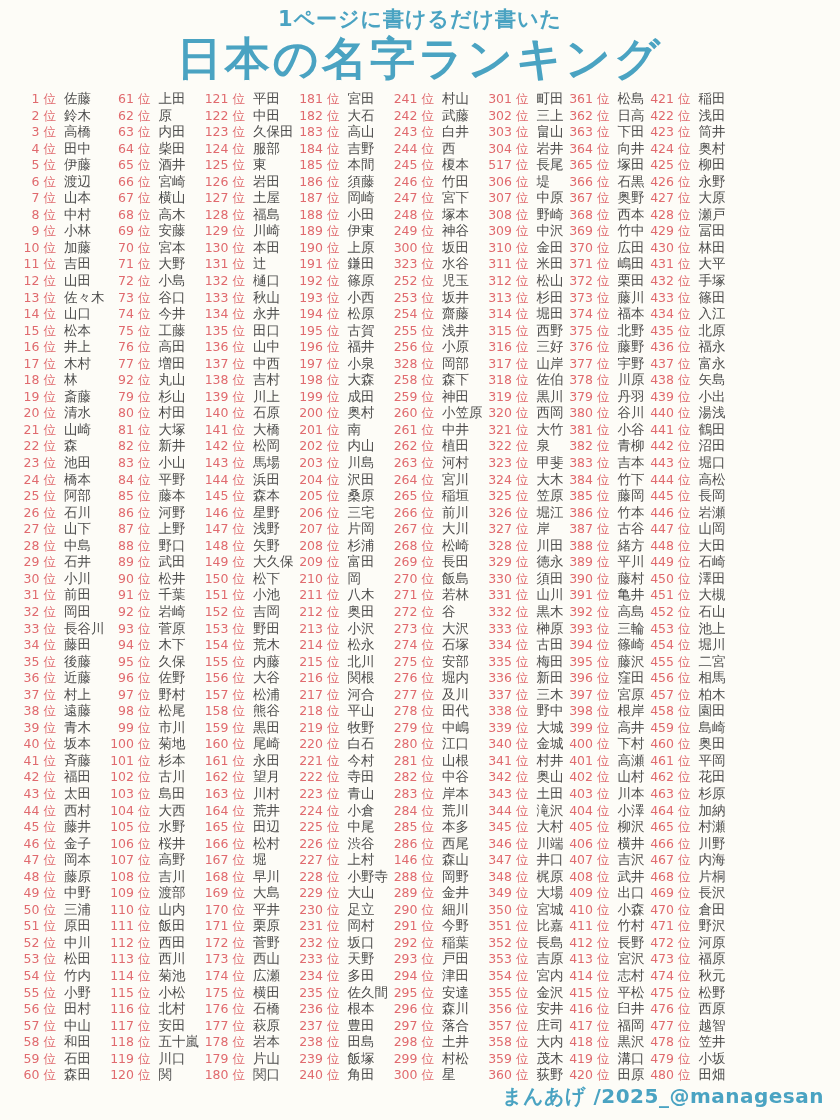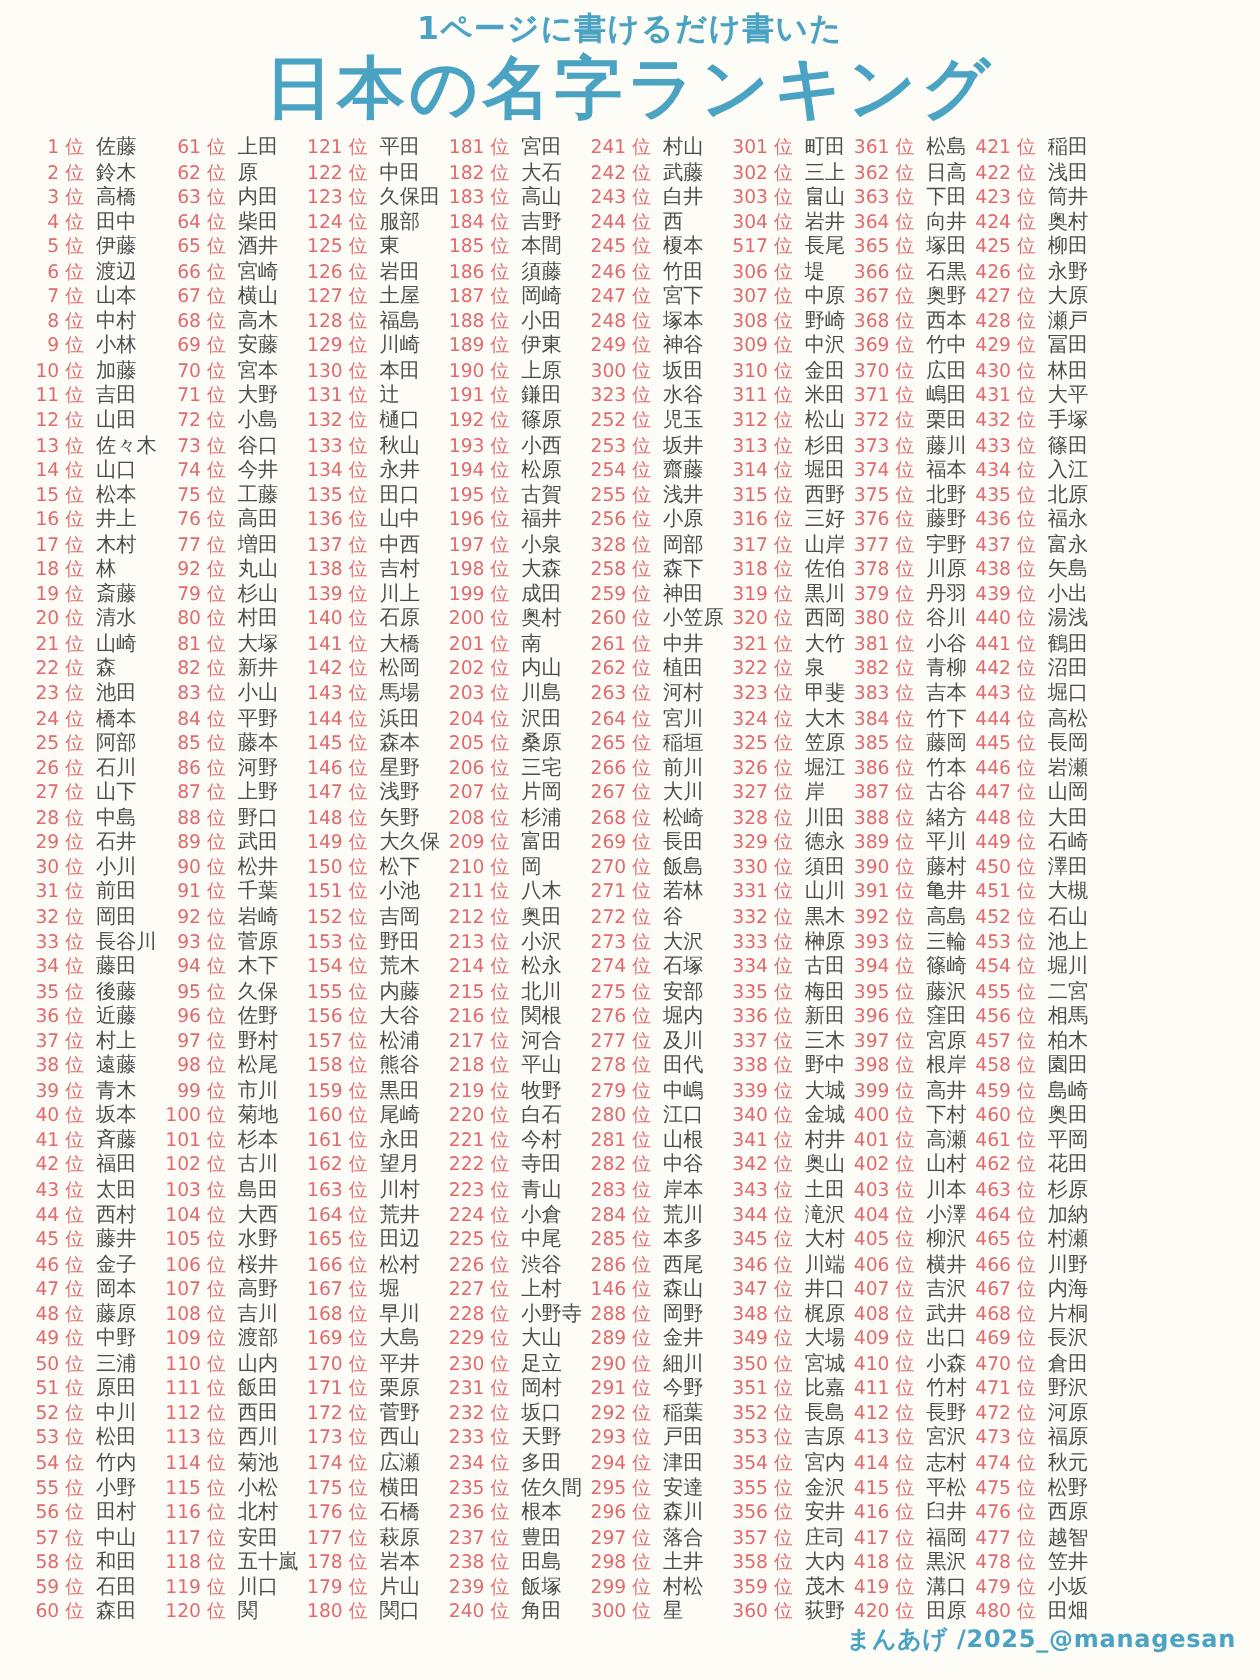--- a/index.html
+++ b/index.html
@@ -39,21 +39,21 @@
     color:var(--name-gray);
     font-size:13.5px;margin-left:8px;flex:0 0 auto;
   }
   .footer{
     flex:0 0 auto;
     text-align:right;
     padding:0 16px 6px 0;
   }
   .credit{
     color:var(--accent-teal);
-    font-size:16px;font-weight:bold;letter-spacing:0.5px;
+    font-size:20px;font-weight:bold;letter-spacing:0.5px;
   }
 </style>
 </head>
 <body>
 
 <div class="page">
   <div class="header">
     <div class="subtitle">1ページに書けるだけ書いた</div>
     <div class="main-title">日本の名字ランキング</div>
   </div>

